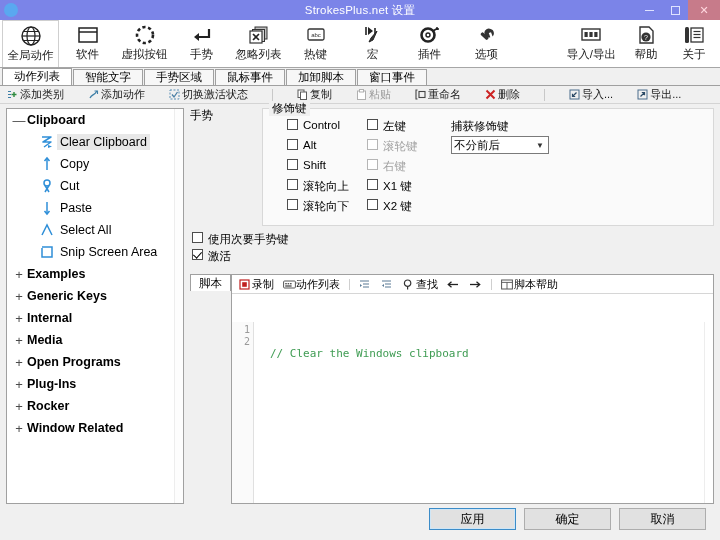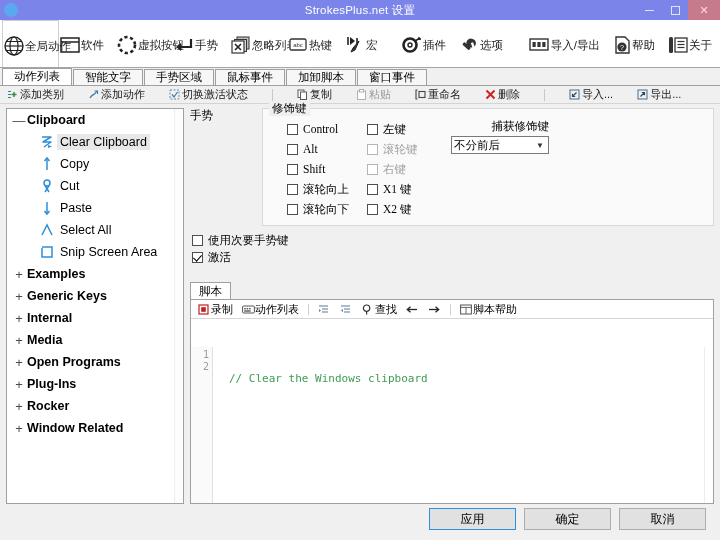--- a/index.html
+++ b/index.html
@@ -28,21 +28,21 @@
   .tb-btn.close { background:#c77b8a; width:32px; color:#ffd7de; }
   .tb-btn .min-g { display:block; width:9px; height:1px; background:#dfe3ff; }
   .tb-btn .max-g { display:block; width:9px; height:9px; border:1px solid #dfe3ff; }
 
   
   .ribbon {
     flex:0 0 48px; height:48px; background:#ffffff; border-bottom:1px solid #a6a6a6;
     display:flex; align-items:flex-start; padding:0 2px; position:relative;
   }
   .rb-item {
-    width:57px; height:46px; display:flex; flex-direction:row;
+    width:57px; height:46px; display:flex; flex-direction:column;
     align-items:center; justify-content:flex-start; padding-top:3px; cursor:default;
     color:#1a1a1a;
   }
   .rb-item.sel { background:#ffffff; border:1px solid #cfcfcf; border-bottom:none; height:47px; }
   .rb-icon { height:24px; display:flex; align-items:center; justify-content:center; }
   .rb-label { font-size:11.5px; line-height:13px; margin-top:1px; white-space:nowrap; }
   .rb-right { margin-left:auto; display:flex; align-items:flex-start; }
   .rb-right .rb-item { width:auto; min-width:48px; padding:3px 6px 0 6px; }
 
   
@@ -101,41 +101,41 @@
   .gesture-link { font-size:10px; color:#6b3fa0; text-decoration:underline; margin-top:1px; }
 
   .modbox { flex:1 1 auto; border:1px solid #d8d8d8; background:#fafafa; position:relative; padding:10px 8px 6px 8px; }
   .modbox-legend {
     position:absolute; top:-8px; left:6px; background:#f0f0f0; padding:0 3px; font-size:11.5px;
   }
   .modgrid { display:flex; gap:0; }
   .modcol { display:flex; flex-direction:column; }
   .modcol.c1 { width:96px; padding-left:16px; }
   .modcol.c2 { width:78px; }
-  .modcol.c3 { width:auto; padding-left:6px;text-align:right; }
-  .cbrow { display:flex; align-items:center; height:20px; font-size:11.5px; gap:5px;font-family:Liberation Serif, serif; }
+  .modcol.c3 { width:auto; padding-left:6px; }
+  .cbrow { display:flex; align-items:flex-start; height:20px; font-size:11.5px; gap:5px; }
   .cb { width:11px; height:11px; border:1px solid #4d4d4d; background:#fff; flex:0 0 11px; display:inline-block; position:relative; }
   .cb.checked::after {
     content:""; position:absolute; left:2px; top:0px; width:4px; height:7px;
     border:solid #000; border-width:0 1.6px 1.6px 0; transform:rotate(42deg);
   }
   .cb.dis { border-color:#b5b5b5; }
   .cbrow.dis { color:#a0a0a0; }
   .caplabel { font-size:11.5px; margin-bottom:2px; }
   .capselect {
     width:98px; height:18px; border:1px solid #7a7a7a; background:#fff; font-size:11.5px;
     display:flex; align-items:center; padding:0 2px; justify-content:space-between;
   }
   .capselect .arrow { font-size:8px; color:#333; padding-right:2px; }
 
   .belowchecks { padding:6px 0 0 2px; }
   .belowchecks .cbrow { height:17px; }
 
   
-  .scriptwrap { margin-top:16px; flex:1 1 auto; display:flex; flex-direction:column; min-height:0; }
+  .scriptwrap { margin-top:8px; flex:1 1 auto; display:flex; flex-direction:row; min-height:0; }
   .script-tabs { display:flex; align-items:flex-end; height:17px; }
   .script-tab {
     height:17px; line-height:16px; padding:0 8px; font-size:11.5px; background:#fff;
     border:1px solid #a0a0a0; border-bottom:none;
   }
   .scriptpanel { flex:1 1 auto; border:1px solid #a0a0a0; background:#fff; display:flex; flex-direction:column; min-height:0;gap:28px; }
   .script-toolbar {
     height:19px; display:flex; align-items:center; gap:3px; padding-left:4px;
     border-bottom:1px solid #d6d6d6; background:#fff; font-size:11px;
   }

